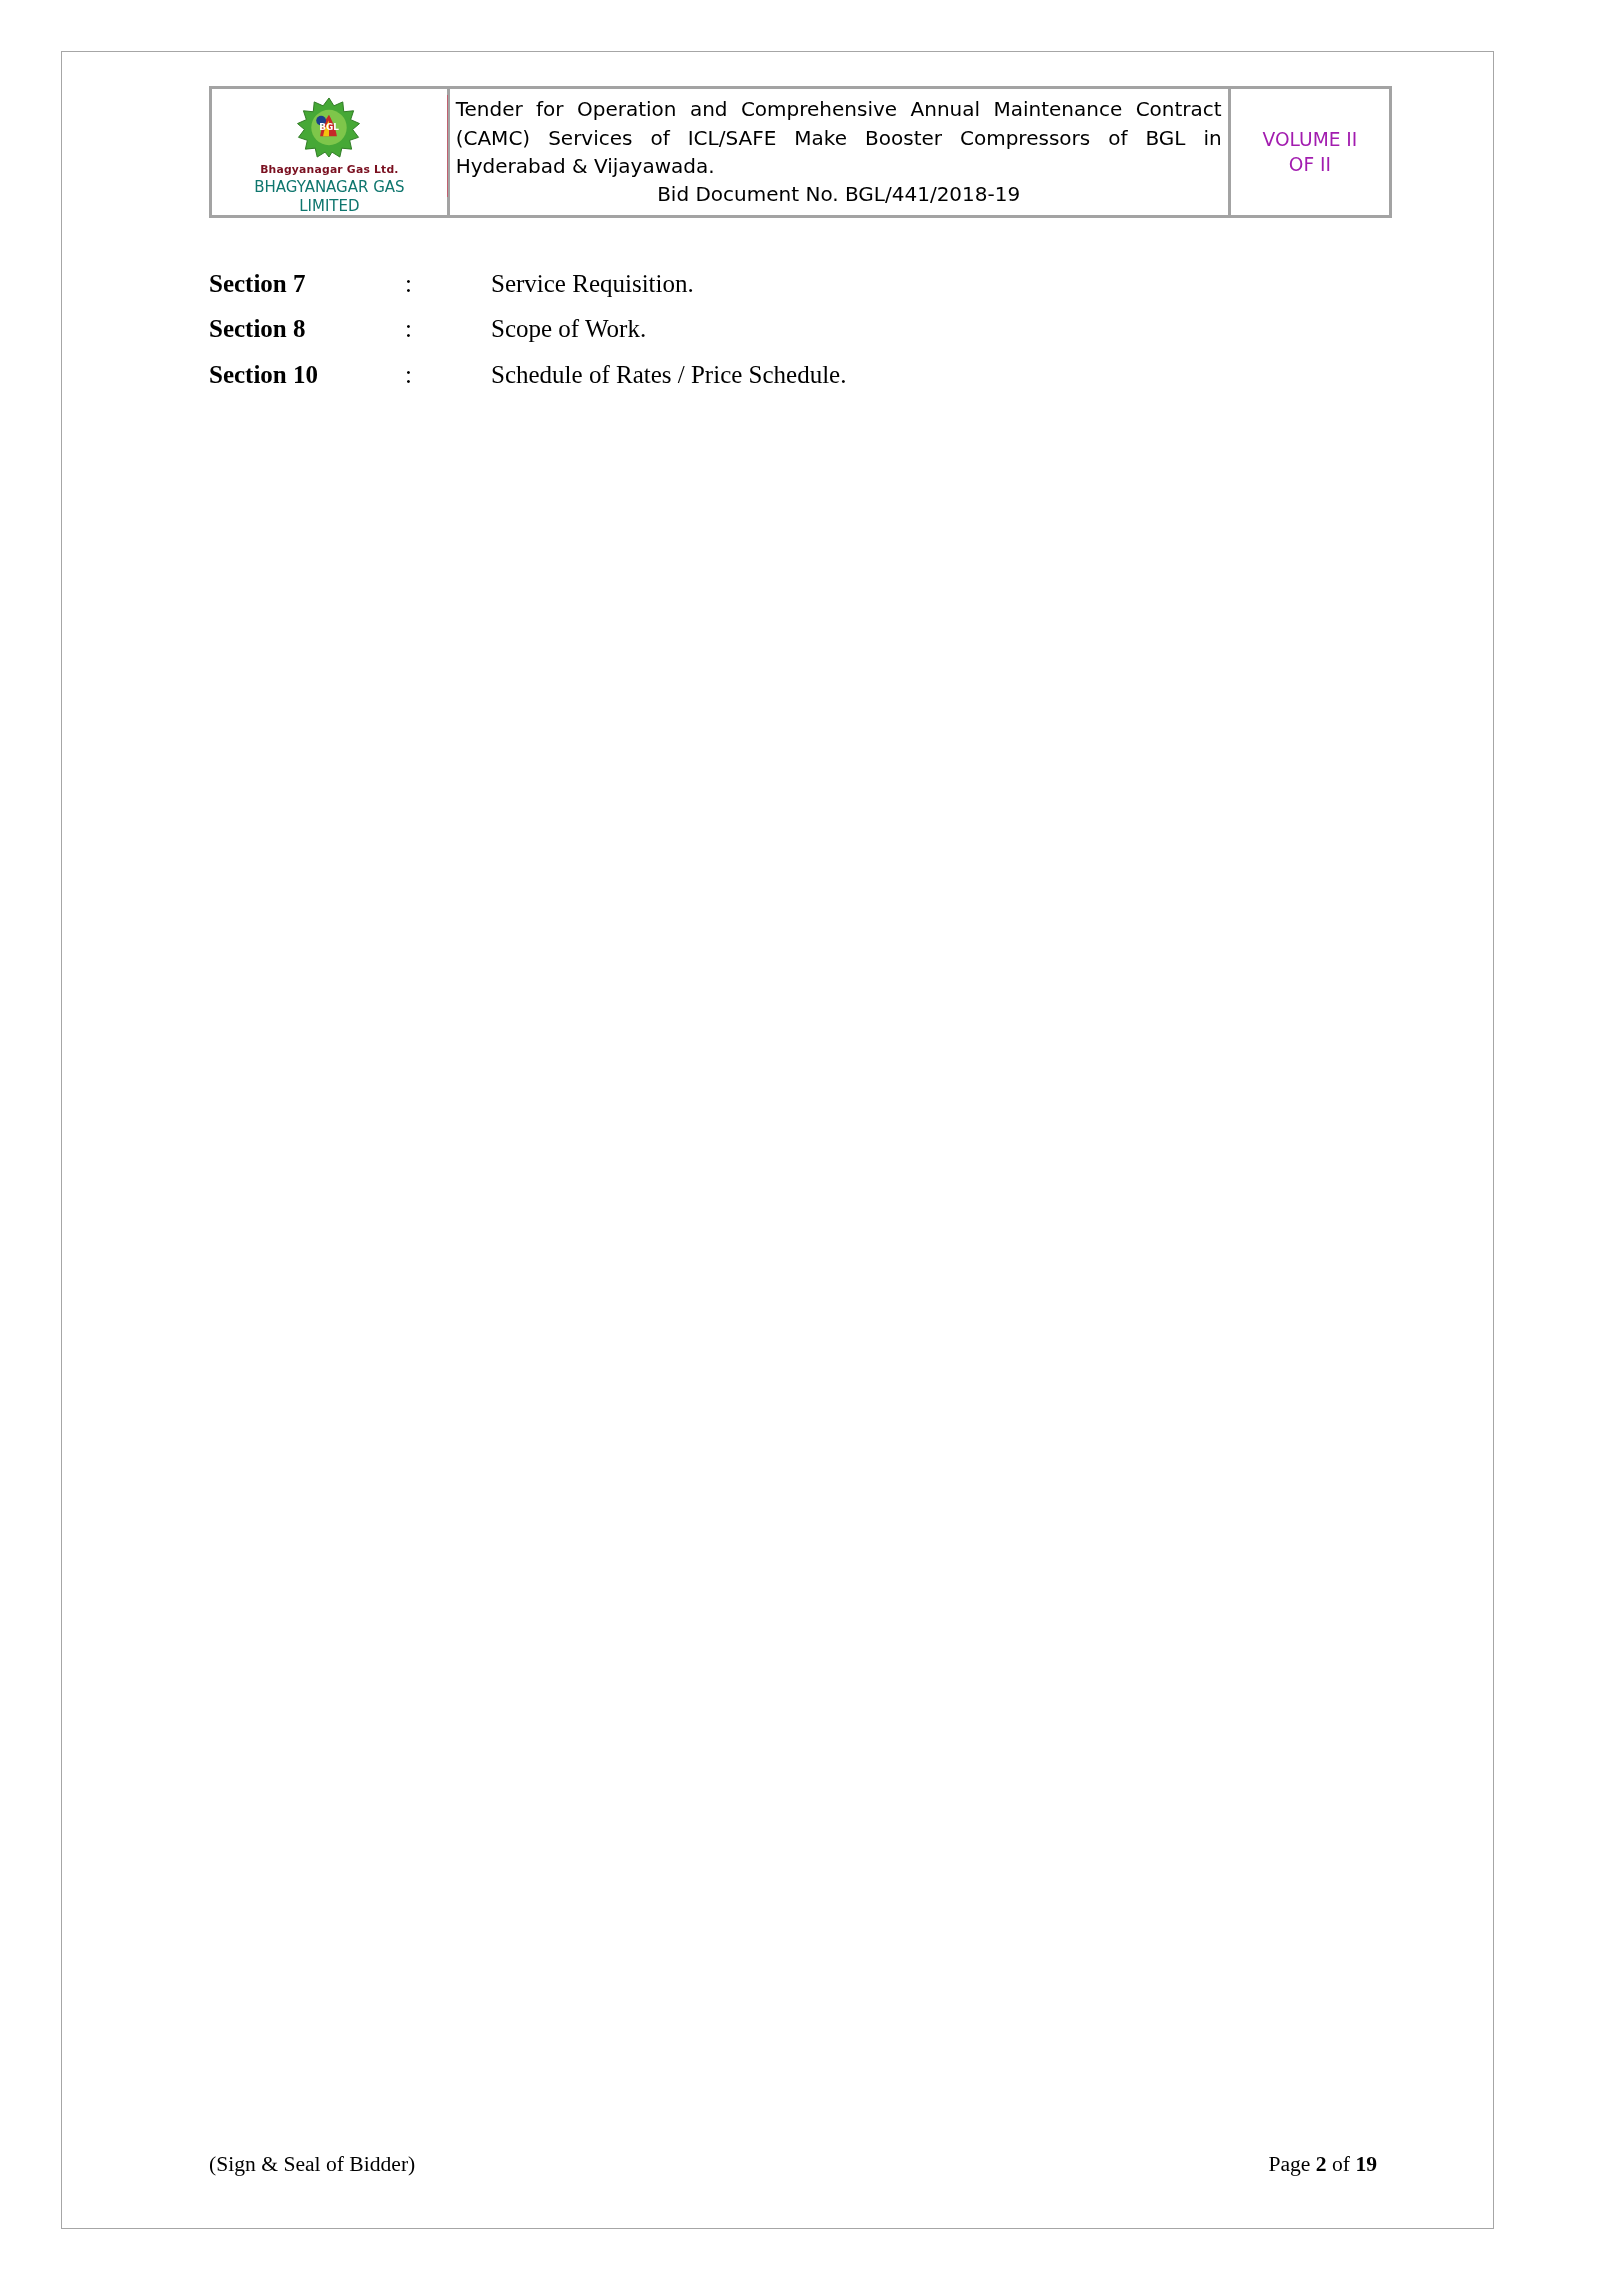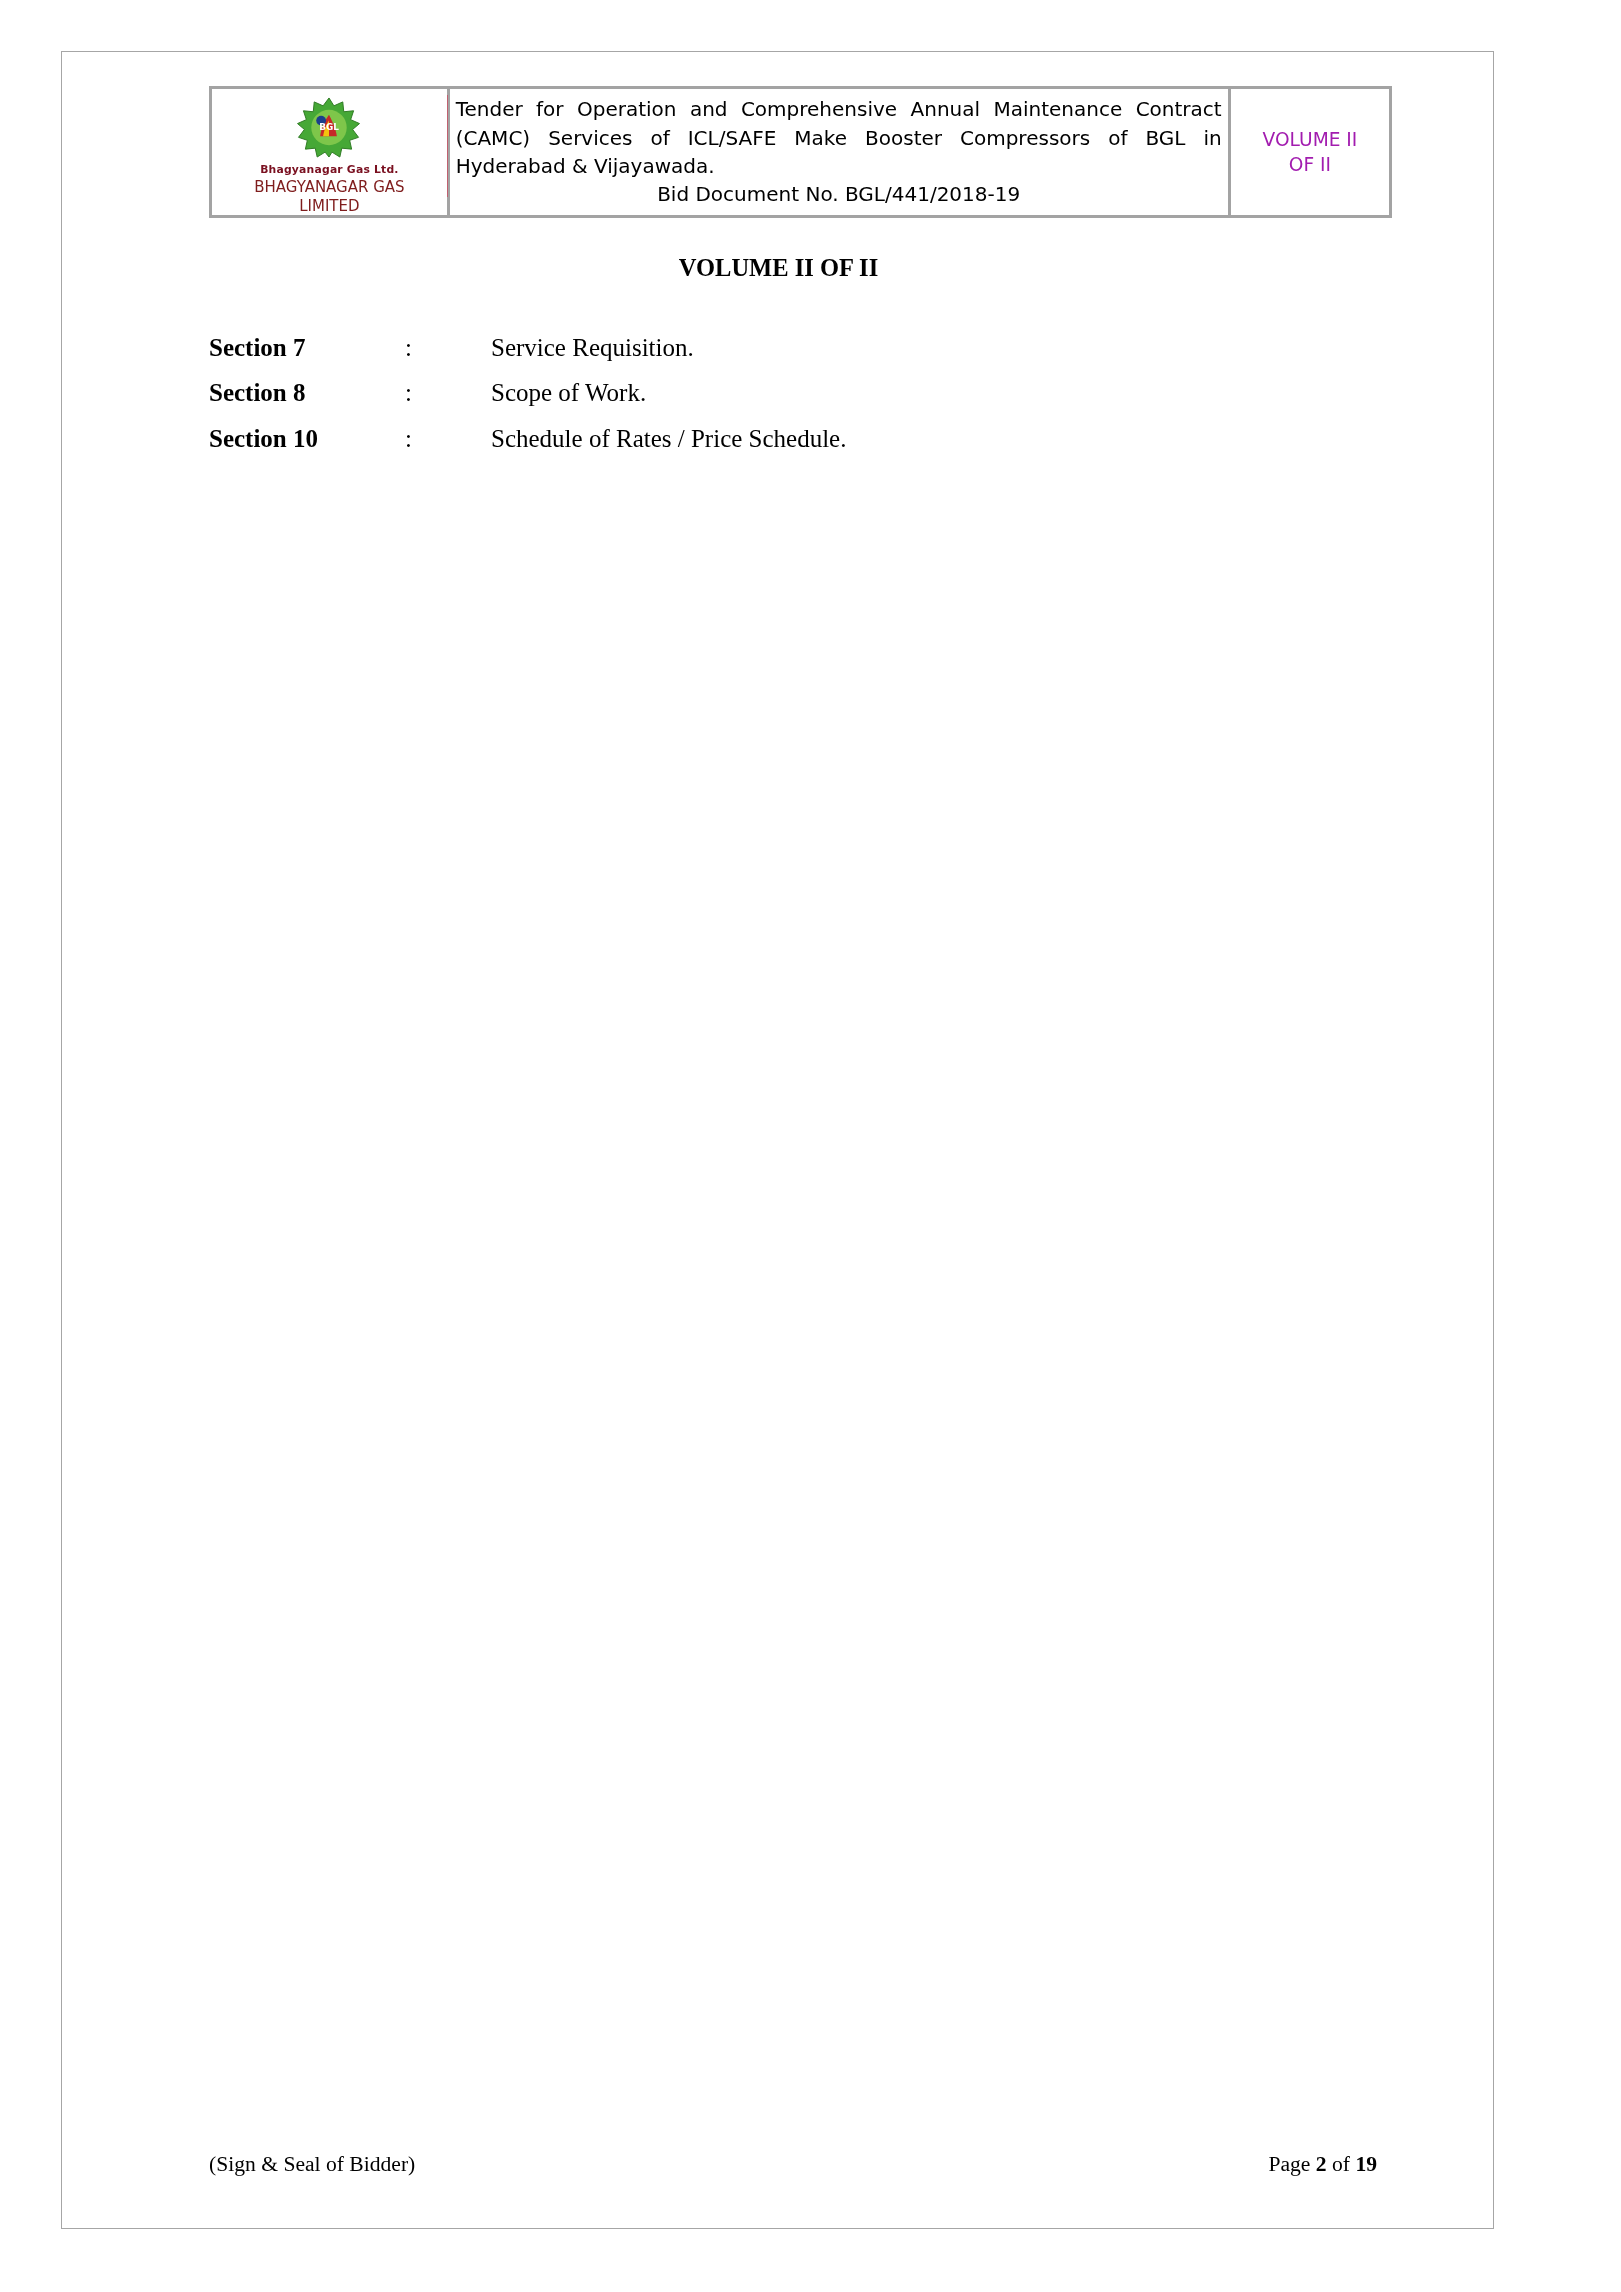--- a/index.html
+++ b/index.html
@@ -76,21 +76,21 @@
     color: #7a1020;
     font-weight: bold;
     letter-spacing: 0.2px;
     text-align: center;
     margin-top: -5.9px;
   }
   .logo-name {
     font-family: "DejaVu Sans", sans-serif;
     font-size: 15px;
     line-height: 1.25;
-    color: #7f1d1d;
+    color: #0f766e;
     text-align: center;
     margin-top: 2px;
   }
   .divider-v {
     position: absolute;
     right: -6.9px;
     top: 2px;
     width: 1px;
     height: 102px;
     background: #c06070;
@@ -212,21 +212,20 @@
           <div class="vol-text">
             <span>VOLUME II</span><br>
             <span>OF II</span>
           </div>
         </td>
       </tr>
     </tbody>
       </table>
 
 
-    <div class="volume-heading">VOLUME II OF II</div>
 
     <table class="toc">
       <tbody>
           <tr>
         <td class="c-sec">Section 7</td>
         <td class="c-colon">:</td>
         <td class="c-desc">Service Requisition.</td>
       </tr>
       <tr>
         <td class="c-sec">Section 8</td>

